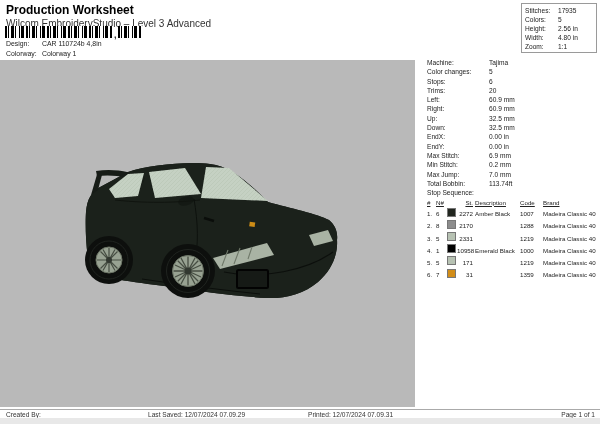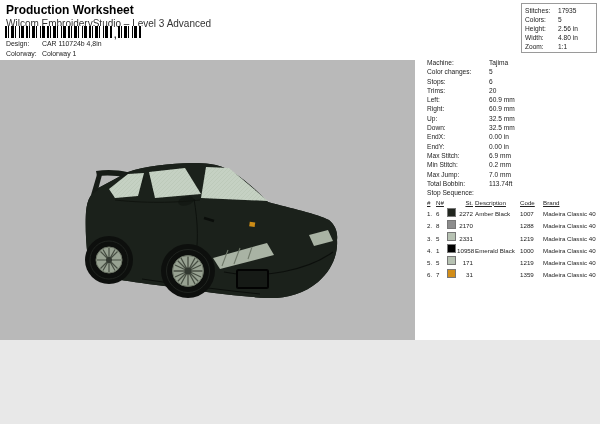--- a/index.html
+++ b/index.html
@@ -1,16 +1,16 @@
 <!DOCTYPE html>
 <html><head>
 <meta charset="utf-8">
 <style>
   html,body{margin:0;padding:0;background:#e8e8e8;}
-  .page{position:relative;width:600px;height:340px;background:#ffffff;
+  .page{position:relative;width:600px;height:418px;background:#ffffff;
         font-family:"Liberation Sans",sans-serif;color:#1f1f1f;overflow:hidden;}
   
   .title{position:absolute;left:6px;top:3px;font-size:12px;font-weight:bold;color:#000;}
   .subtitle{position:absolute;left:6px;top:18px;font-size:10px;color:#333;}
   .barcode-wrap{position:absolute;left:5px;top:26px;height:12px;display:flex;align-items:flex-end;}
   .bars{height:12px;background-image:repeating-linear-gradient(90deg,
         #000 0 2px,#fff 2px 3px,#000 3px 4px,#fff 4px 6px,
         #000 6px 9px,#fff 9px 10px,#000 10px 11px,#fff 11px 14px,
         #000 14px 15px,#fff 15px 16px,#000 16px 19px,#fff 19px 21px);}
   .bars.b1{width:108px;}

